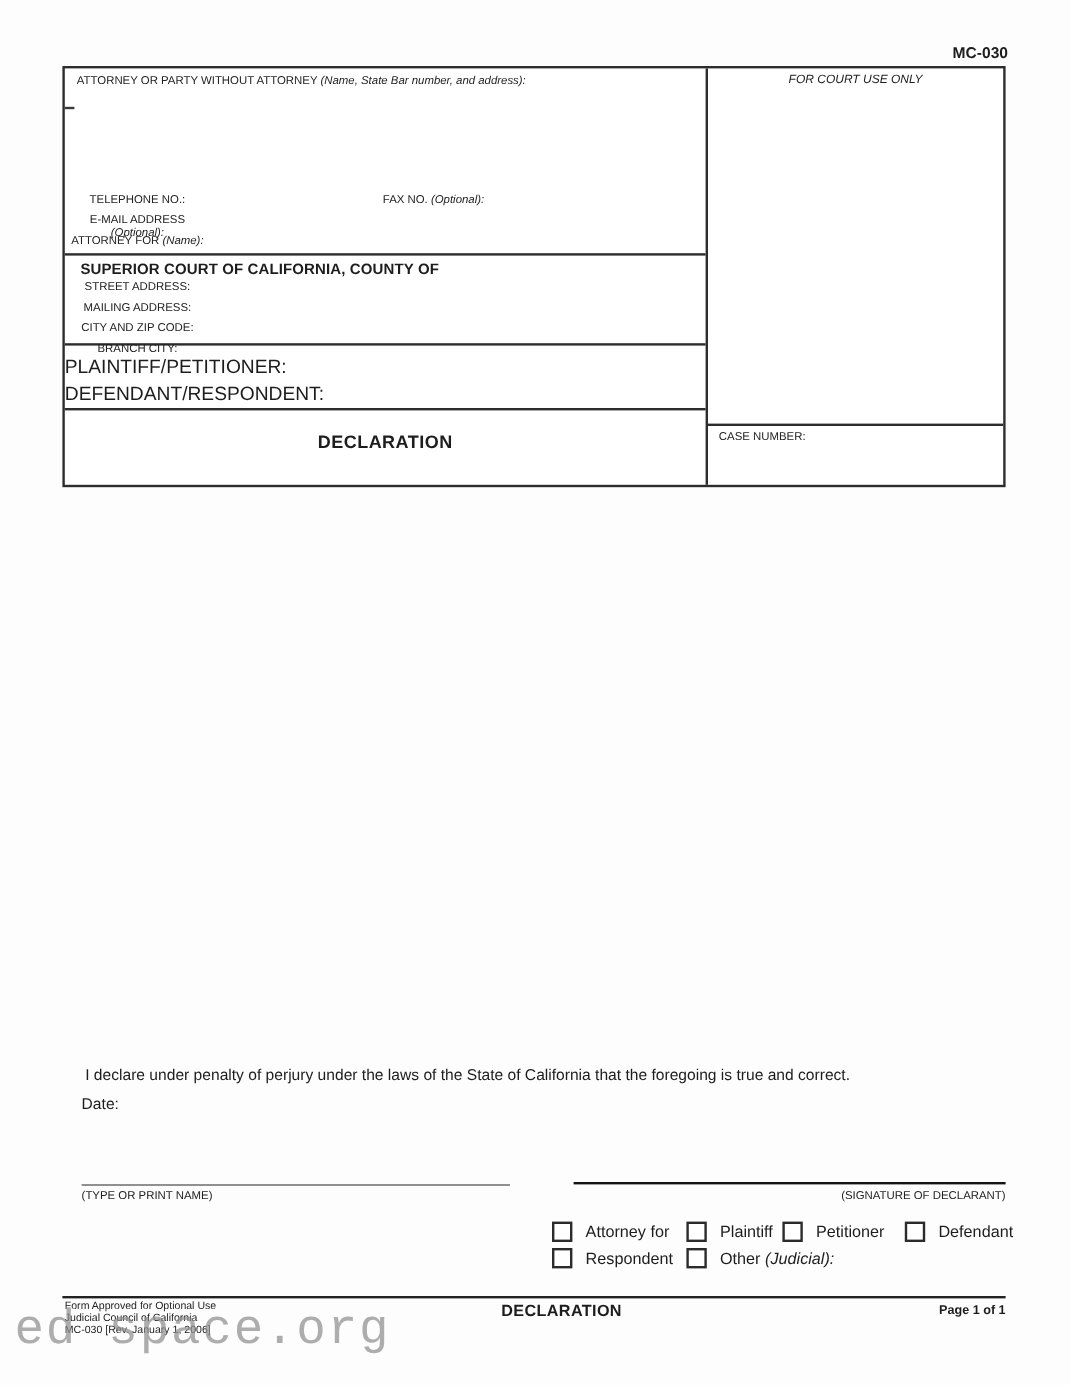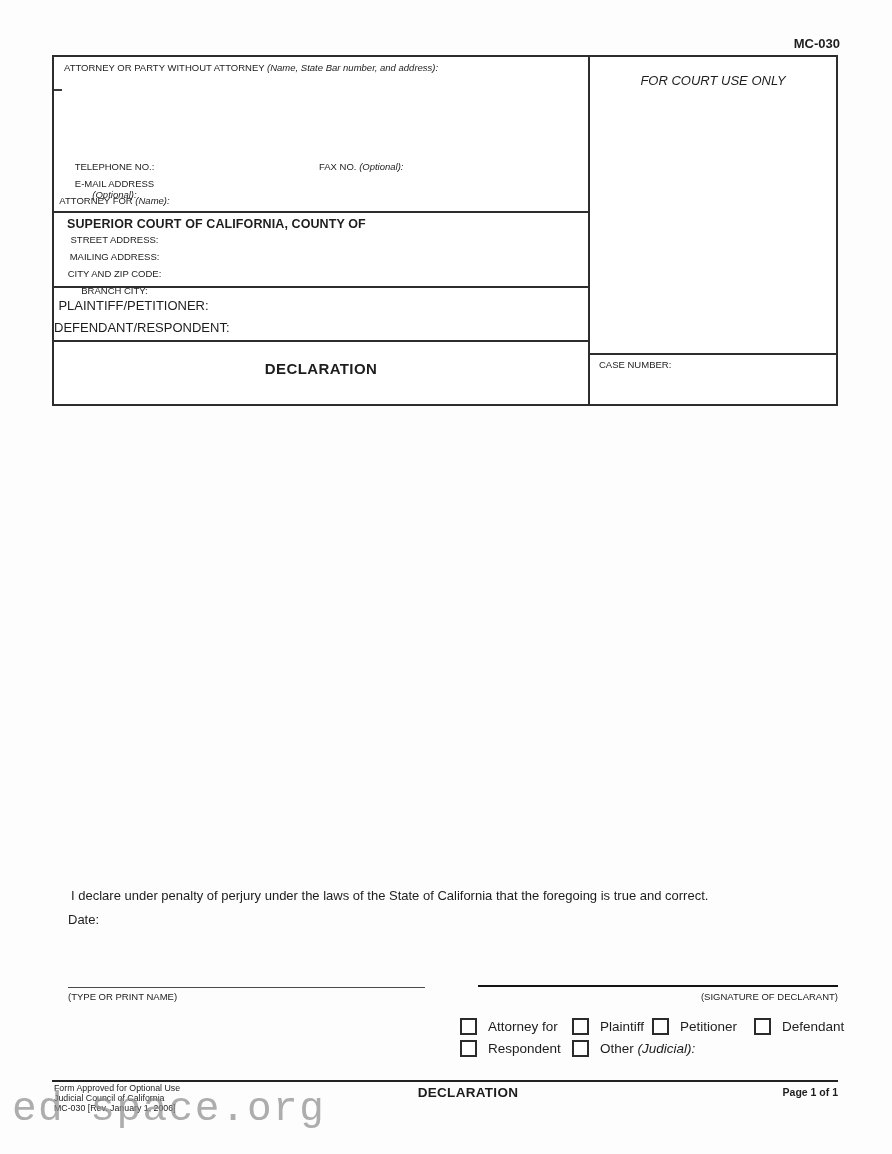--- a/index.html
+++ b/index.html
@@ -24,37 +24,37 @@
   .sec-party{height:54px;border-bottom:2px solid #2d2d2d;}
   .sec-title{height:52px;display:flex;align-items:center;justify-content:center;}
   .sec-courtuse{height:298px;border-bottom:2px solid #2d2d2d;}
   .sec-case{height:47px;}
 
   .lbl{font-size:9.5px;color:#222;}
   .attorney-heading{padding:5px 0 0 10px;}
   .tick{position:absolute;left:0;top:32px;width:8px;height:2px;background:#3a3a3a;}
   .ra{position:absolute;left:0;text-align:center;display:block;}
   .ra121{width:121px;}
-  .ra159{width:159px;font-size:13px;}
+  .ra159{width:159px;font-size:16px;}
   .row-tel{top:104px;}
   .row-fax{position:absolute;left:265px;top:104px;}
   .row-email{top:121px;}
   .row-attyfor{top:138px;}
 
   .court-title{padding:4px 0 0 13px;font-size:12.5px;font-weight:bold;letter-spacing:.1px;}
   .row-street{top:21px;}
   .row-mailing{top:38px;}
   .row-cityzip{top:55px;}
   .row-branch{top:72px;}
 
   .row-plaintiff{top:10px;}
   .row-defendant{top:32px;}
 
   .caption-title{font-size:15px;font-weight:bold;letter-spacing:.4px;}
-  .courtuse-lbl{text-align:center;padding-top:16px;font-size:13px;font-style:italic;}
+  .courtuse-lbl{text-align:center;padding-top:4px;font-size:10px;font-style:italic;}
   .case-lbl{padding:4px 0 0 9px;}
 
   
   .perjury{position:absolute;left:71px;top:888px;font-size:13px;}
   .date-label{position:absolute;left:68px;top:912px;font-size:13px;}
 
   
   .sig-line-left{position:absolute;left:68px;top:987px;width:357px;border-top:1.5px solid #4a4a4a;}
   .sig-cap-left{position:absolute;left:68px;top:991px;width:357px;text-align:left;font-size:9.5px;}
   .sig-line-right{position:absolute;left:478px;top:985px;width:360px;border-top:2.5px solid #141414;}

